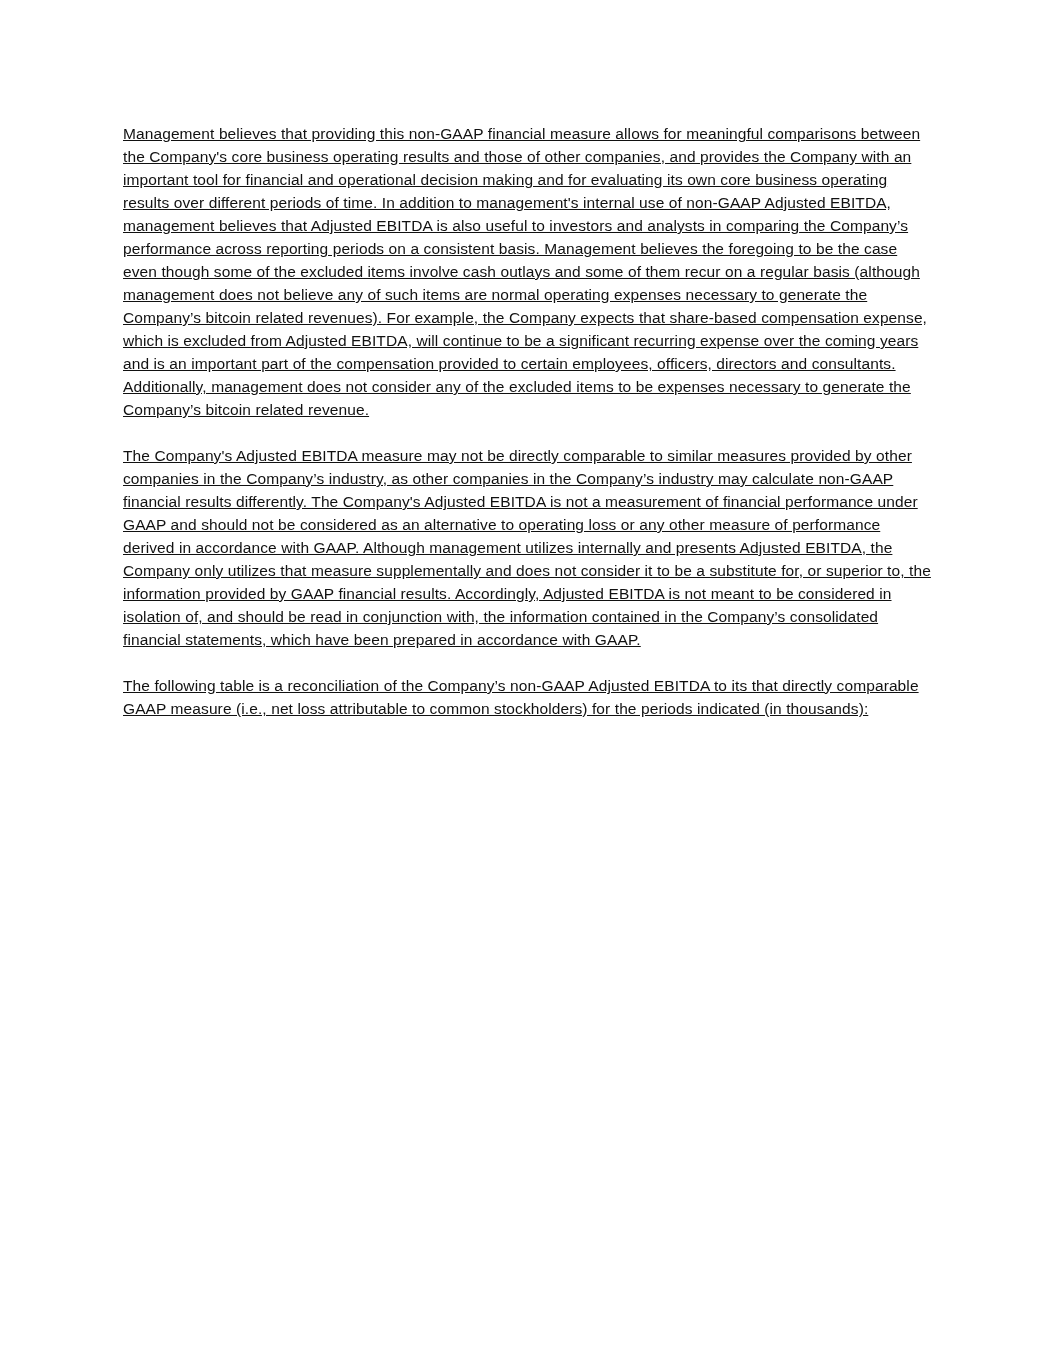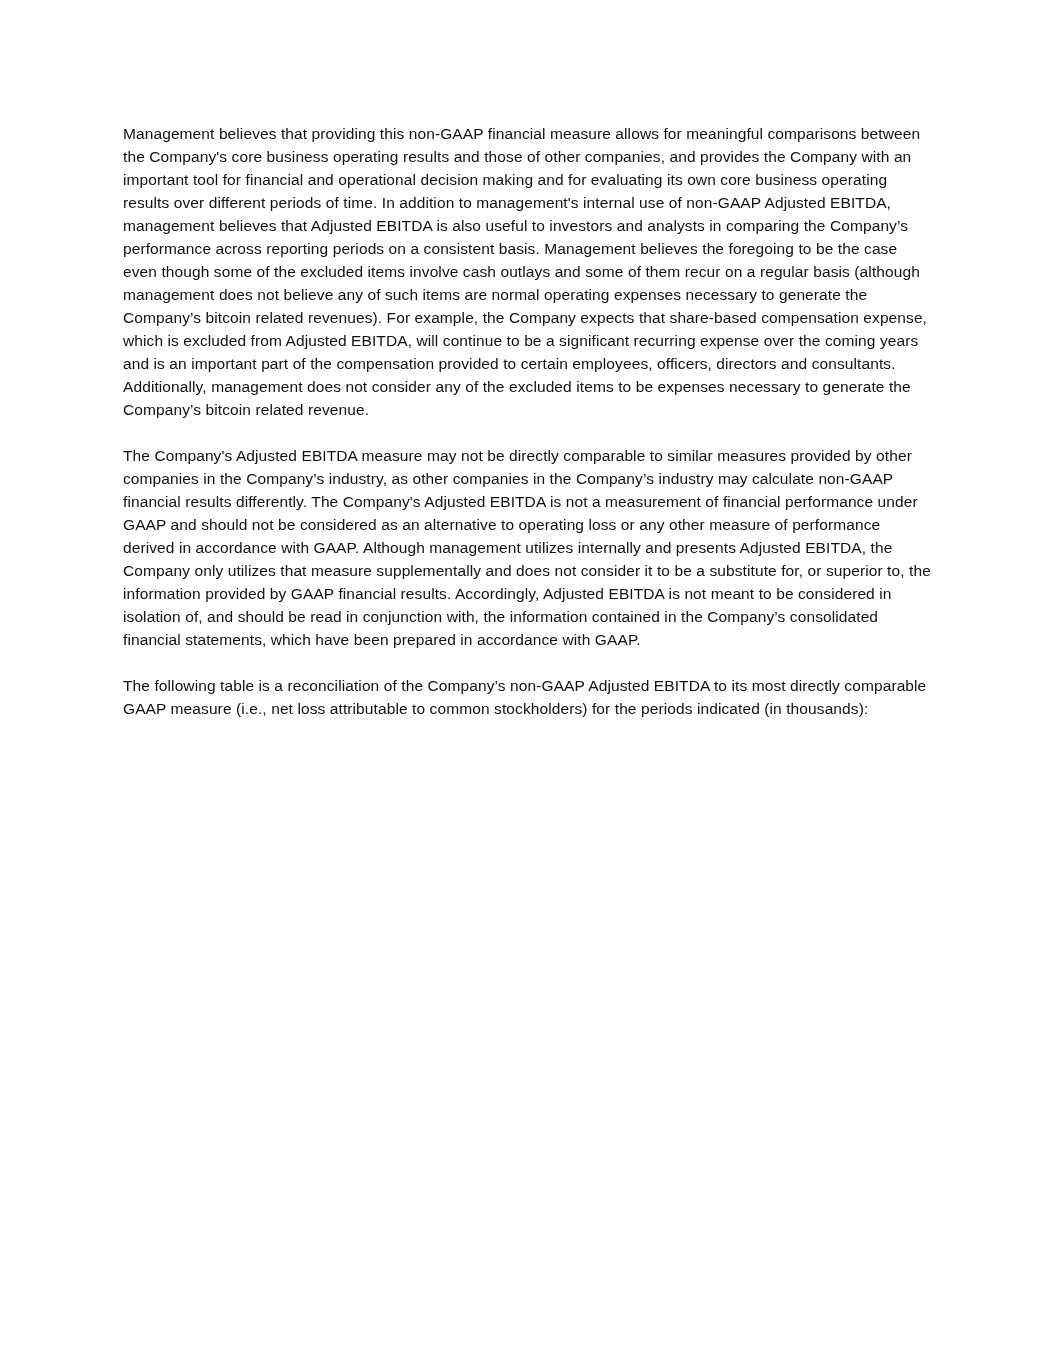--- a/index.html
+++ b/index.html
@@ -15,31 +15,32 @@
     height: 1365px;
     background: #ffffff;
     overflow: hidden;
   }
   .text-block {
     position: absolute;
     top: 122px;
     left: 123px;
     width: 812px;
     color: #111111;
+    text-decoration: underline;
   }
   .text-block p {
     font-size: 15.5px;
     line-height: 23px;
     margin-bottom: 23px;
     text-align: left;
     letter-spacing: 0.1px;
   }
 </style>
 </head>
 <body>
 
 <div class="page">
   <div class="text-block">
     <p>Management believes that providing this non-GAAP financial measure allows for meaningful comparisons between the Company's core business operating results and those of other companies, and provides the Company with an important tool for financial and operational decision making and for evaluating its own core business operating results over different periods of time. In addition to management's internal use of non-GAAP Adjusted EBITDA, management believes that Adjusted EBITDA is also useful to investors and analysts in comparing the Company’s performance across reporting periods on a consistent basis. Management believes the foregoing to be the case even though some of the excluded items involve cash outlays and some of them recur on a regular basis (although management does not believe any of such items are normal operating expenses necessary to generate the Company’s bitcoin related revenues). For example, the Company expects that share-based compensation expense, which is excluded from Adjusted EBITDA, will continue to be a significant recurring expense over the coming years and is an important part of the compensation provided to certain employees, officers, directors and consultants. Additionally, management does not consider any of the excluded items to be expenses necessary to generate the Company’s bitcoin related revenue.</p>
     <p>The Company's Adjusted EBITDA measure may not be directly comparable to similar measures provided by other companies in the Company’s industry, as other companies in the Company’s industry may calculate non-GAAP financial results differently. The Company's Adjusted EBITDA is not a measurement of financial performance under GAAP and should not be considered as an alternative to operating loss or any other measure of performance derived in accordance with GAAP. Although management utilizes internally and presents Adjusted EBITDA, the Company only utilizes that measure supplementally and does not consider it to be a substitute for, or superior to, the information provided by GAAP financial results. Accordingly, Adjusted EBITDA is not meant to be considered in isolation of, and should be read in conjunction with, the information contained in the Company’s consolidated financial statements, which have been prepared in accordance with GAAP.</p>
-    <p>The following table is a reconciliation of the Company’s non-GAAP Adjusted EBITDA to its most directly comparable GAAP measure (i.e., net loss attributable to common stockholders) for the periods indicated (in thousands):</p>
+    <p>The following table is a reconciliation of the Company’s non-GAAP Adjusted EBITDA to its that directly comparable GAAP measure (i.e., net loss attributable to common stockholders) for the periods indicated (in thousands):</p>
   </div>
 </div>
 
 </body></html>

